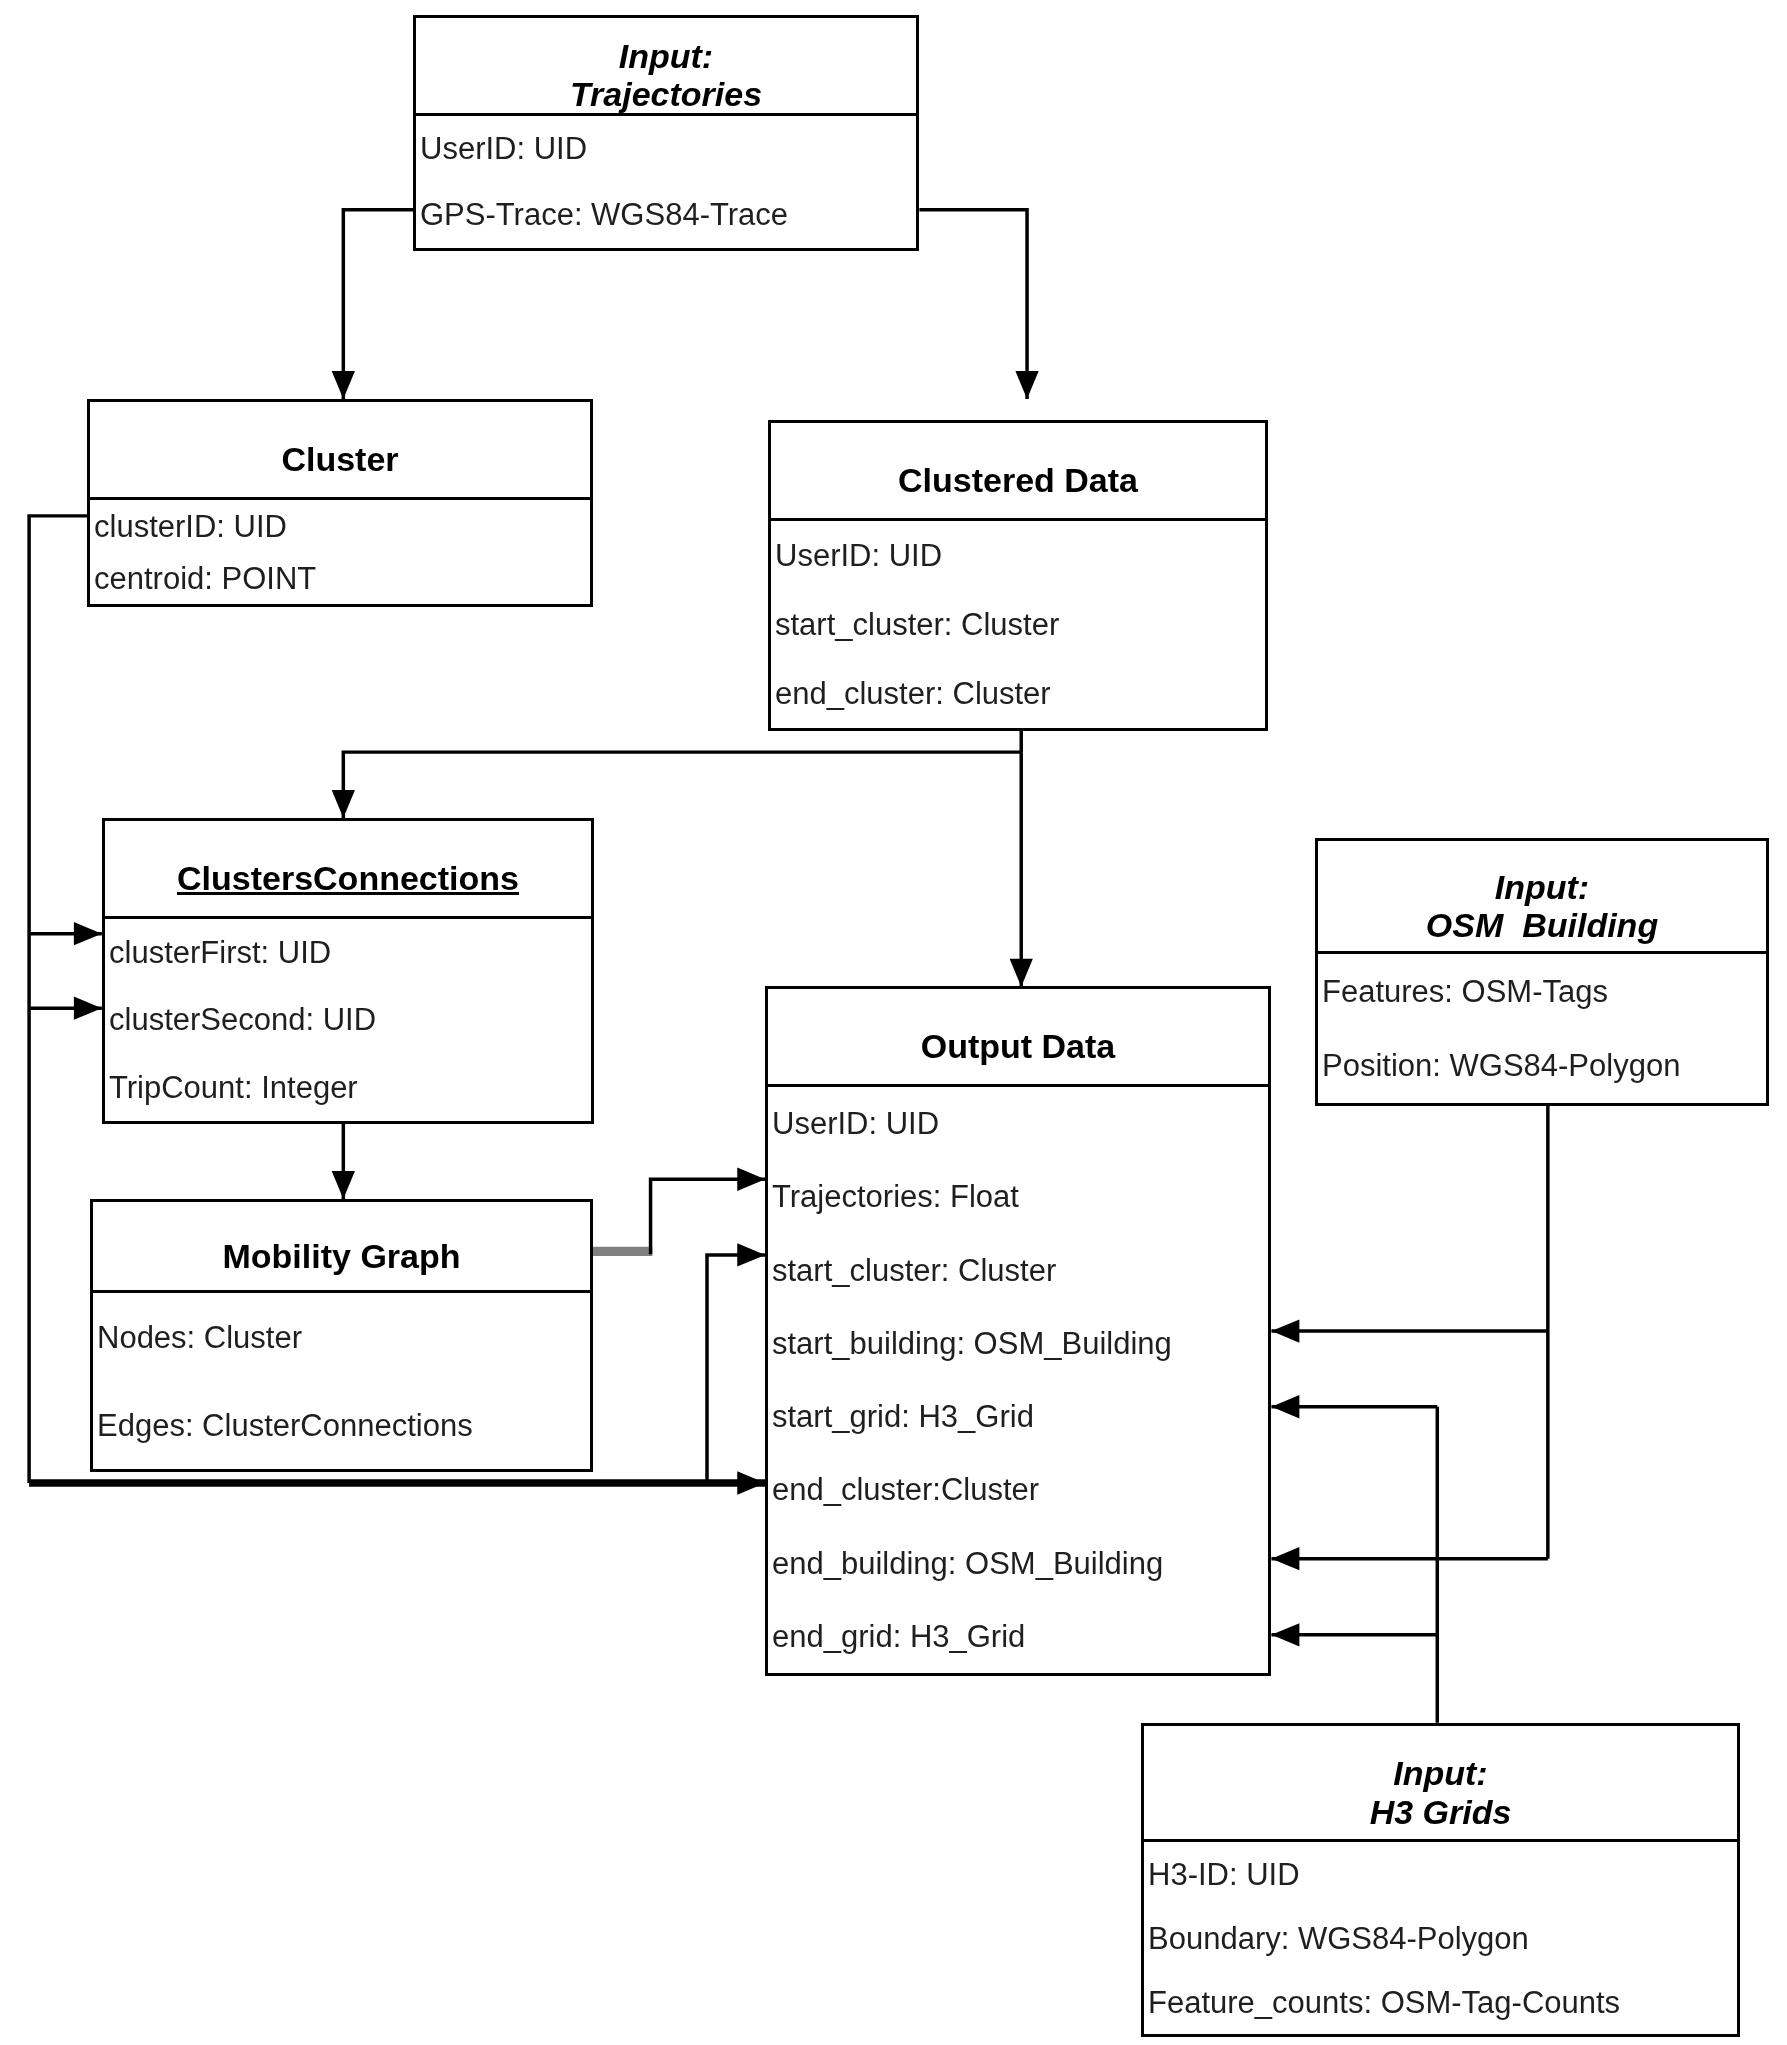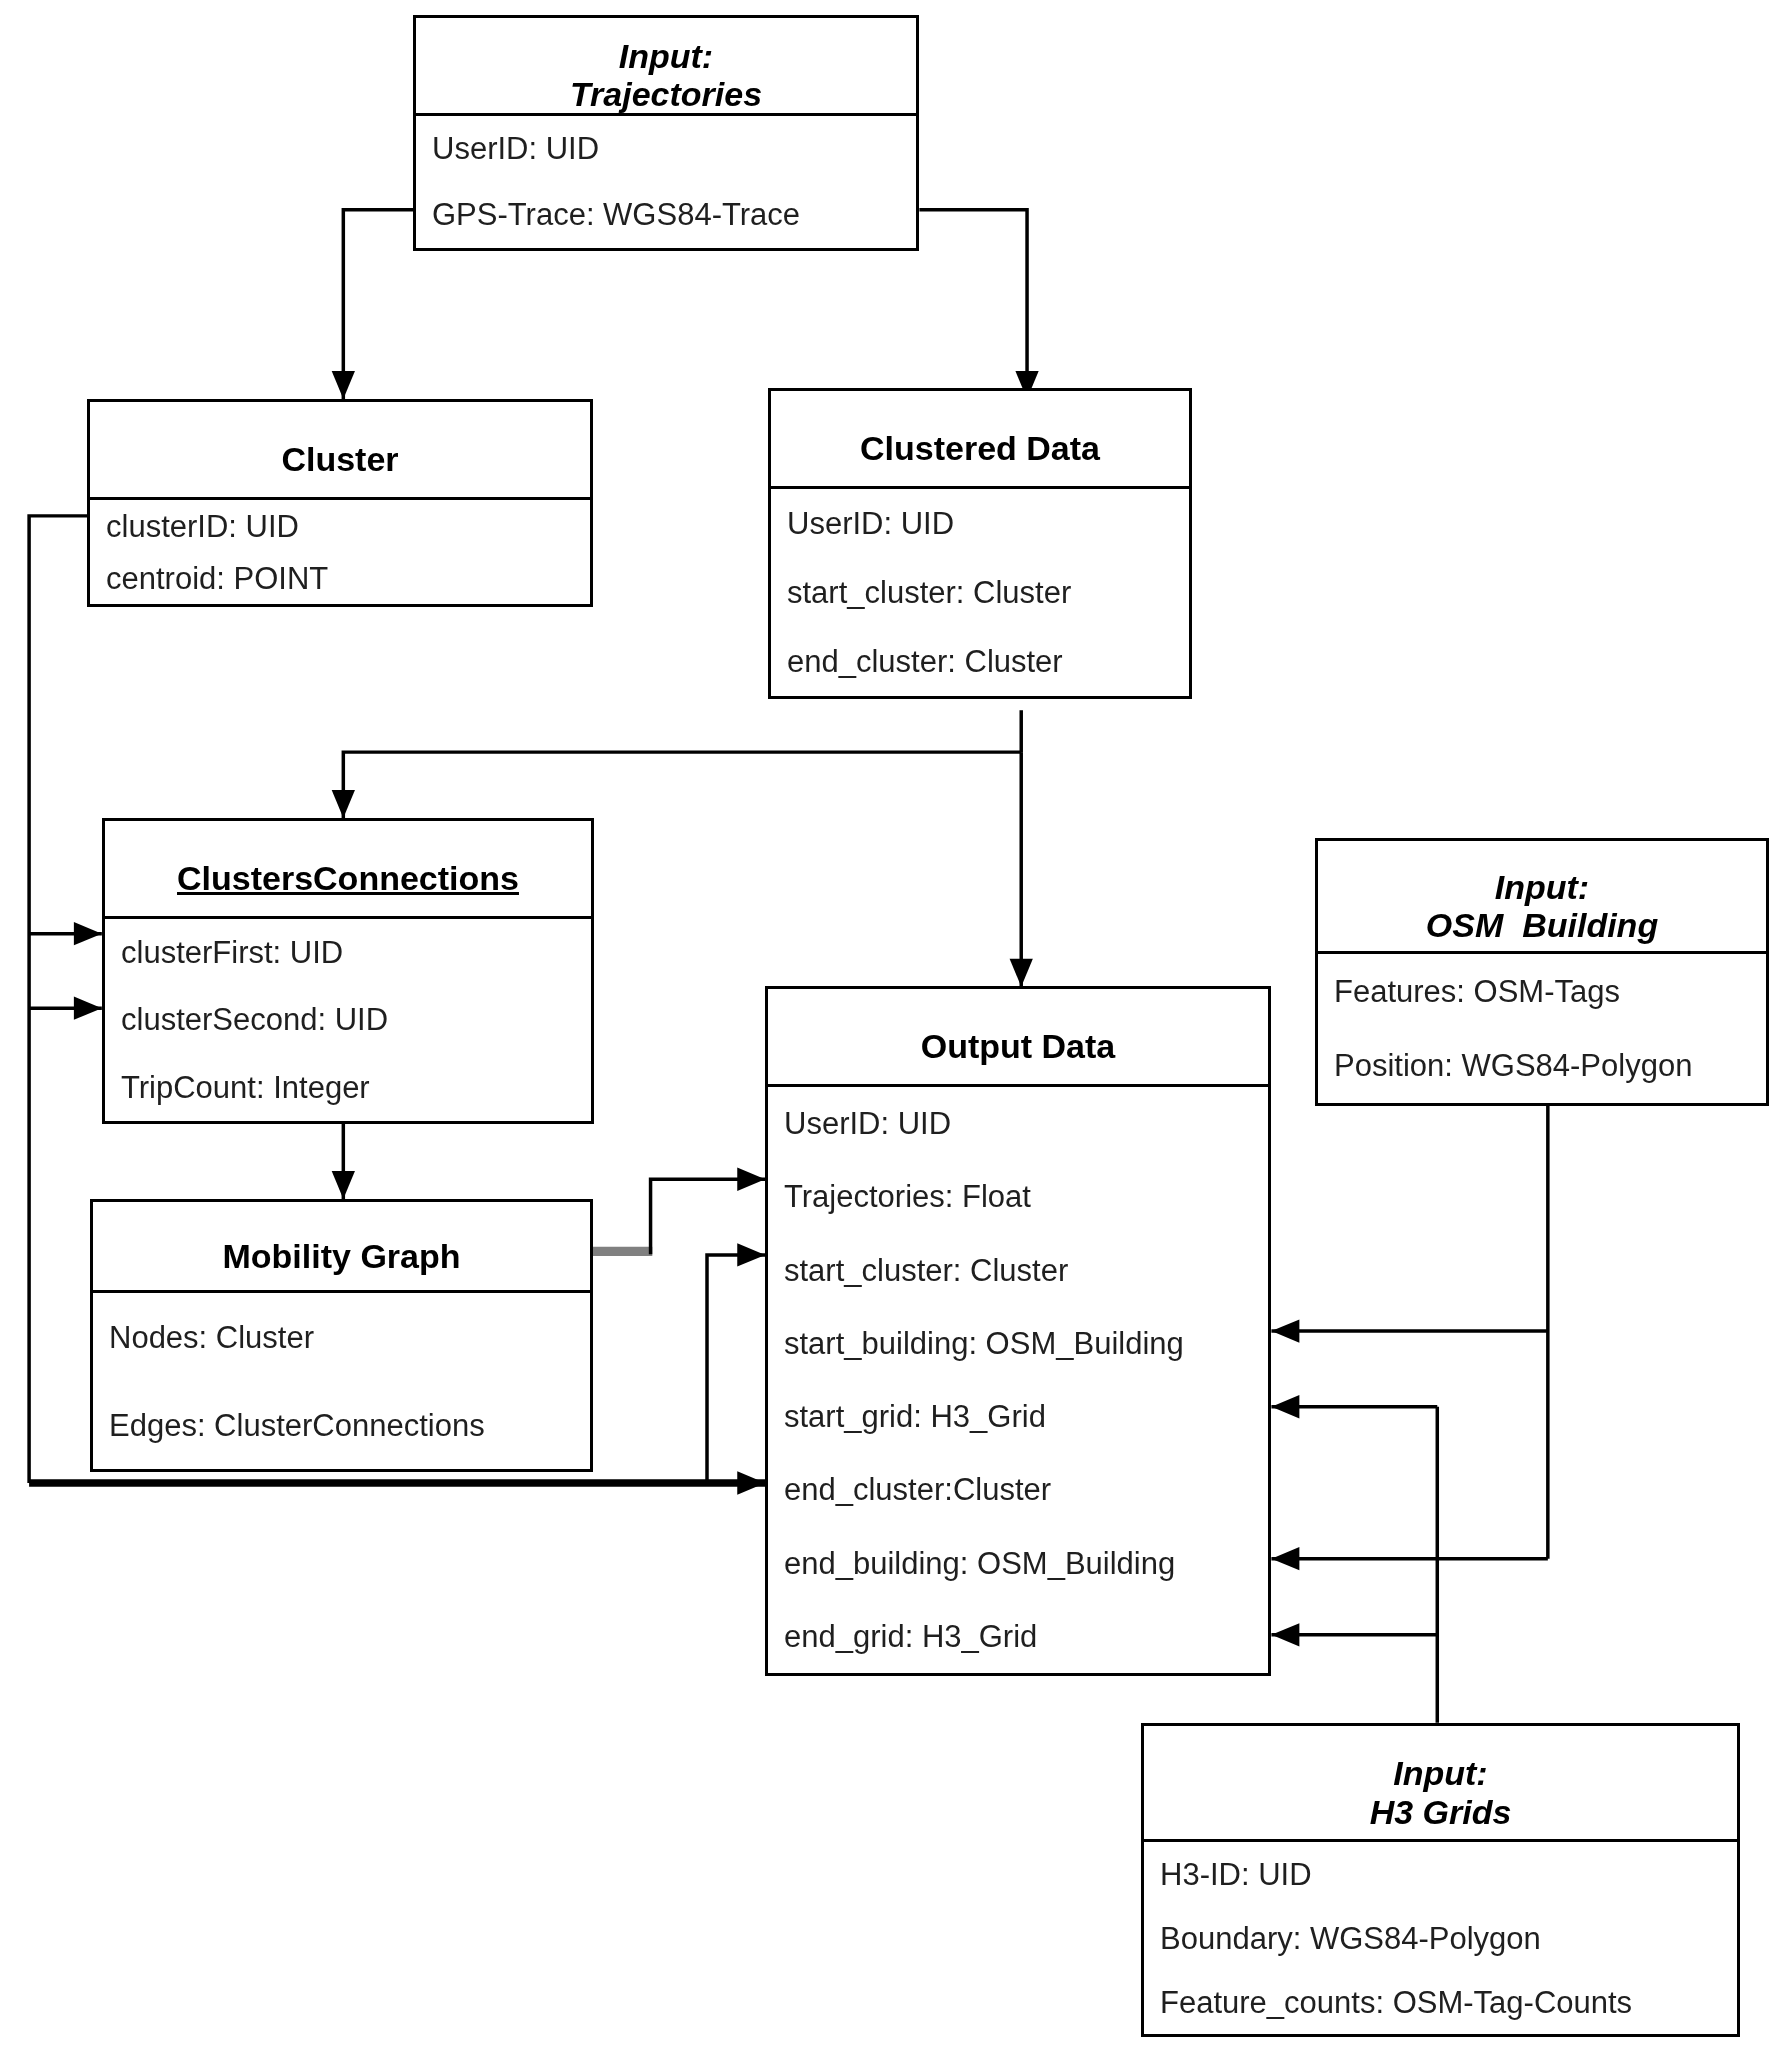--- a/index.html
+++ b/index.html
@@ -49,21 +49,21 @@
     white-space: pre-wrap;
   }
   .entity-title.italic {
     font-style: italic;
   }
   .entity-body {
     flex: 1;
     display: flex;
     flex-direction: column;
     justify-content: space-around;
-    padding: 0 16px;
+    padding: 0 4px;
   }
   .field {
     font-size: 31px;
     color: #1f1f1f;
     white-space: pre;
     line-height: 1;
   }
 </style>
 </head>
 <body>
@@ -125,21 +125,21 @@
   <div class="entity" style="left:87px; top:399px; width:506px; height:208px;">
     <div class="entity-header" style="height:75px;">
       <div class="entity-title">Cluster</div>
     </div>
     <div class="entity-body">
       <div class="field">clusterID: UID</div>
       <div class="field">centroid: POINT</div>
     </div>
   </div>
 
-  <div class="entity" style="left:768px; top:388px; width:424px; height:311px;">
+  <div class="entity" style="left:768px; top:420px; width:500px; height:311px;">
     <div class="entity-header" style="height:75px;">
       <div class="entity-title">Clustered Data</div>
     </div>
     <div class="entity-body">
       <div class="field">UserID: UID</div>
       <div class="field">start_cluster: Cluster</div>
       <div class="field">end_cluster: Cluster</div>
     </div>
   </div>
 

